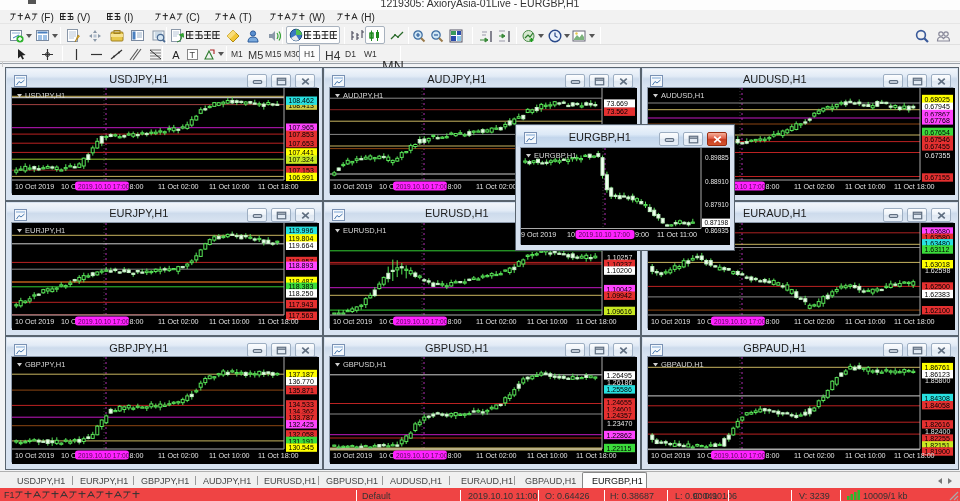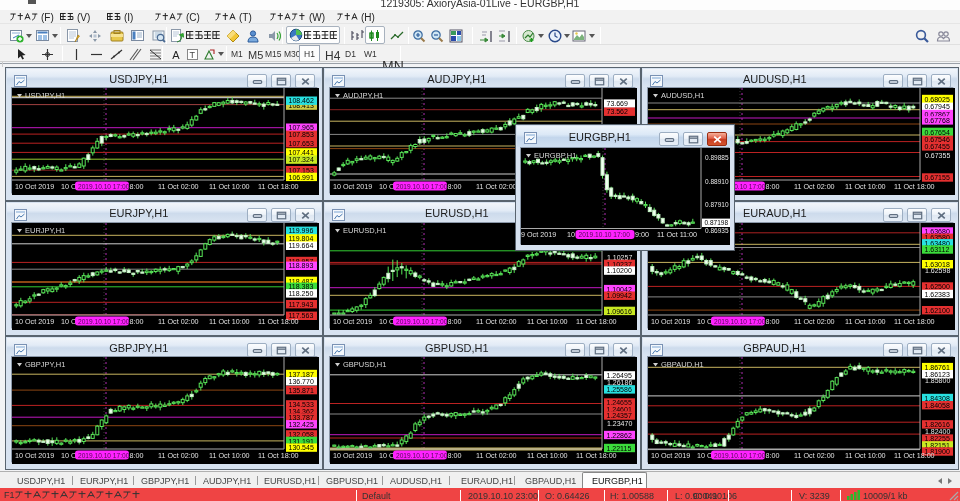--- a/index.html
+++ b/index.html
@@ -2040,23 +2040,23 @@
         <path d="M54.5 2H61.5M58.7 2C58.7 5.4 56.6 8 54.5 8" stroke="#333" stroke-width="1" fill="none"></path>
         <path d="M67.0 1V8M63.5 3.6H70.5" stroke="#333" stroke-width="1" fill="none"></path>
         <path d="M72.5 7.5L76.0 1.5L79.5 7.5M73.9 5.6H78.1" stroke="#333" stroke-width="1" fill="none"></path>
         <path d="M81.5 2H88.5M85.7 2C85.7 5.4 83.6 8 81.5 8" stroke="#333" stroke-width="1" fill="none"></path>
         <path d="M94.0 1V8M90.5 3.6H97.5" stroke="#333" stroke-width="1" fill="none"></path>
         <path d="M99.5 7.5L103.0 1.5L106.5 7.5M100.9 5.6H105.1" stroke="#333" stroke-width="1" fill="none"></path>
         <path d="M108.5 2H115.5M112.7 2C112.7 5.4 110.6 8 108.5 8" stroke="#333" stroke-width="1" fill="none"></path>
         <path d="M121.0 1V8M117.5 3.6H124.5" stroke="#333" stroke-width="1" fill="none"></path>
       </svg></div>
     <div style="position:absolute;left:362px;top:1.5px">Default</div>
-    <div style="position:absolute;left:468px;top:1.5px">2019.10.10 23:00</div>
+    <div style="position:absolute;left:468px;top:1.5px">2019.10.10 11:00</div>
     <div style="position:absolute;left:545px;top:1.5px">O: 0.64426</div>
-    <div style="position:absolute;left:610px;top:1.5px">H: 1.00588</div>
+    <div style="position:absolute;left:610px;top:1.5px">H: 0.38687</div>
     <div style="position:absolute;left:675px;top:1.5px">L: 0.90041</div>
     <div style="position:absolute;left:693px;top:1.5px">C: 0.90106</div>
     <div style="position:absolute;left:799px;top:1.5px">V: 3239</div>
     <div style="position:absolute;left:863px;top:1.5px">10009/1 kb</div>
     <div style="position:absolute;left:356px;top:1px;width:1px;height:11px;background:#d0d0d0;border-right:1px solid #fff"></div>
     <div style="position:absolute;left:460px;top:1px;width:1px;height:11px;background:#d0d0d0;border-right:1px solid #fff"></div>
     <div style="position:absolute;left:538px;top:1px;width:1px;height:11px;background:#d0d0d0;border-right:1px solid #fff"></div>
     <div style="position:absolute;left:604px;top:1px;width:1px;height:11px;background:#d0d0d0;border-right:1px solid #fff"></div>
     <div style="position:absolute;left:667px;top:1px;width:1px;height:11px;background:#d0d0d0;border-right:1px solid #fff"></div>
     <div style="position:absolute;left:728px;top:1px;width:1px;height:11px;background:#d0d0d0;border-right:1px solid #fff"></div>

